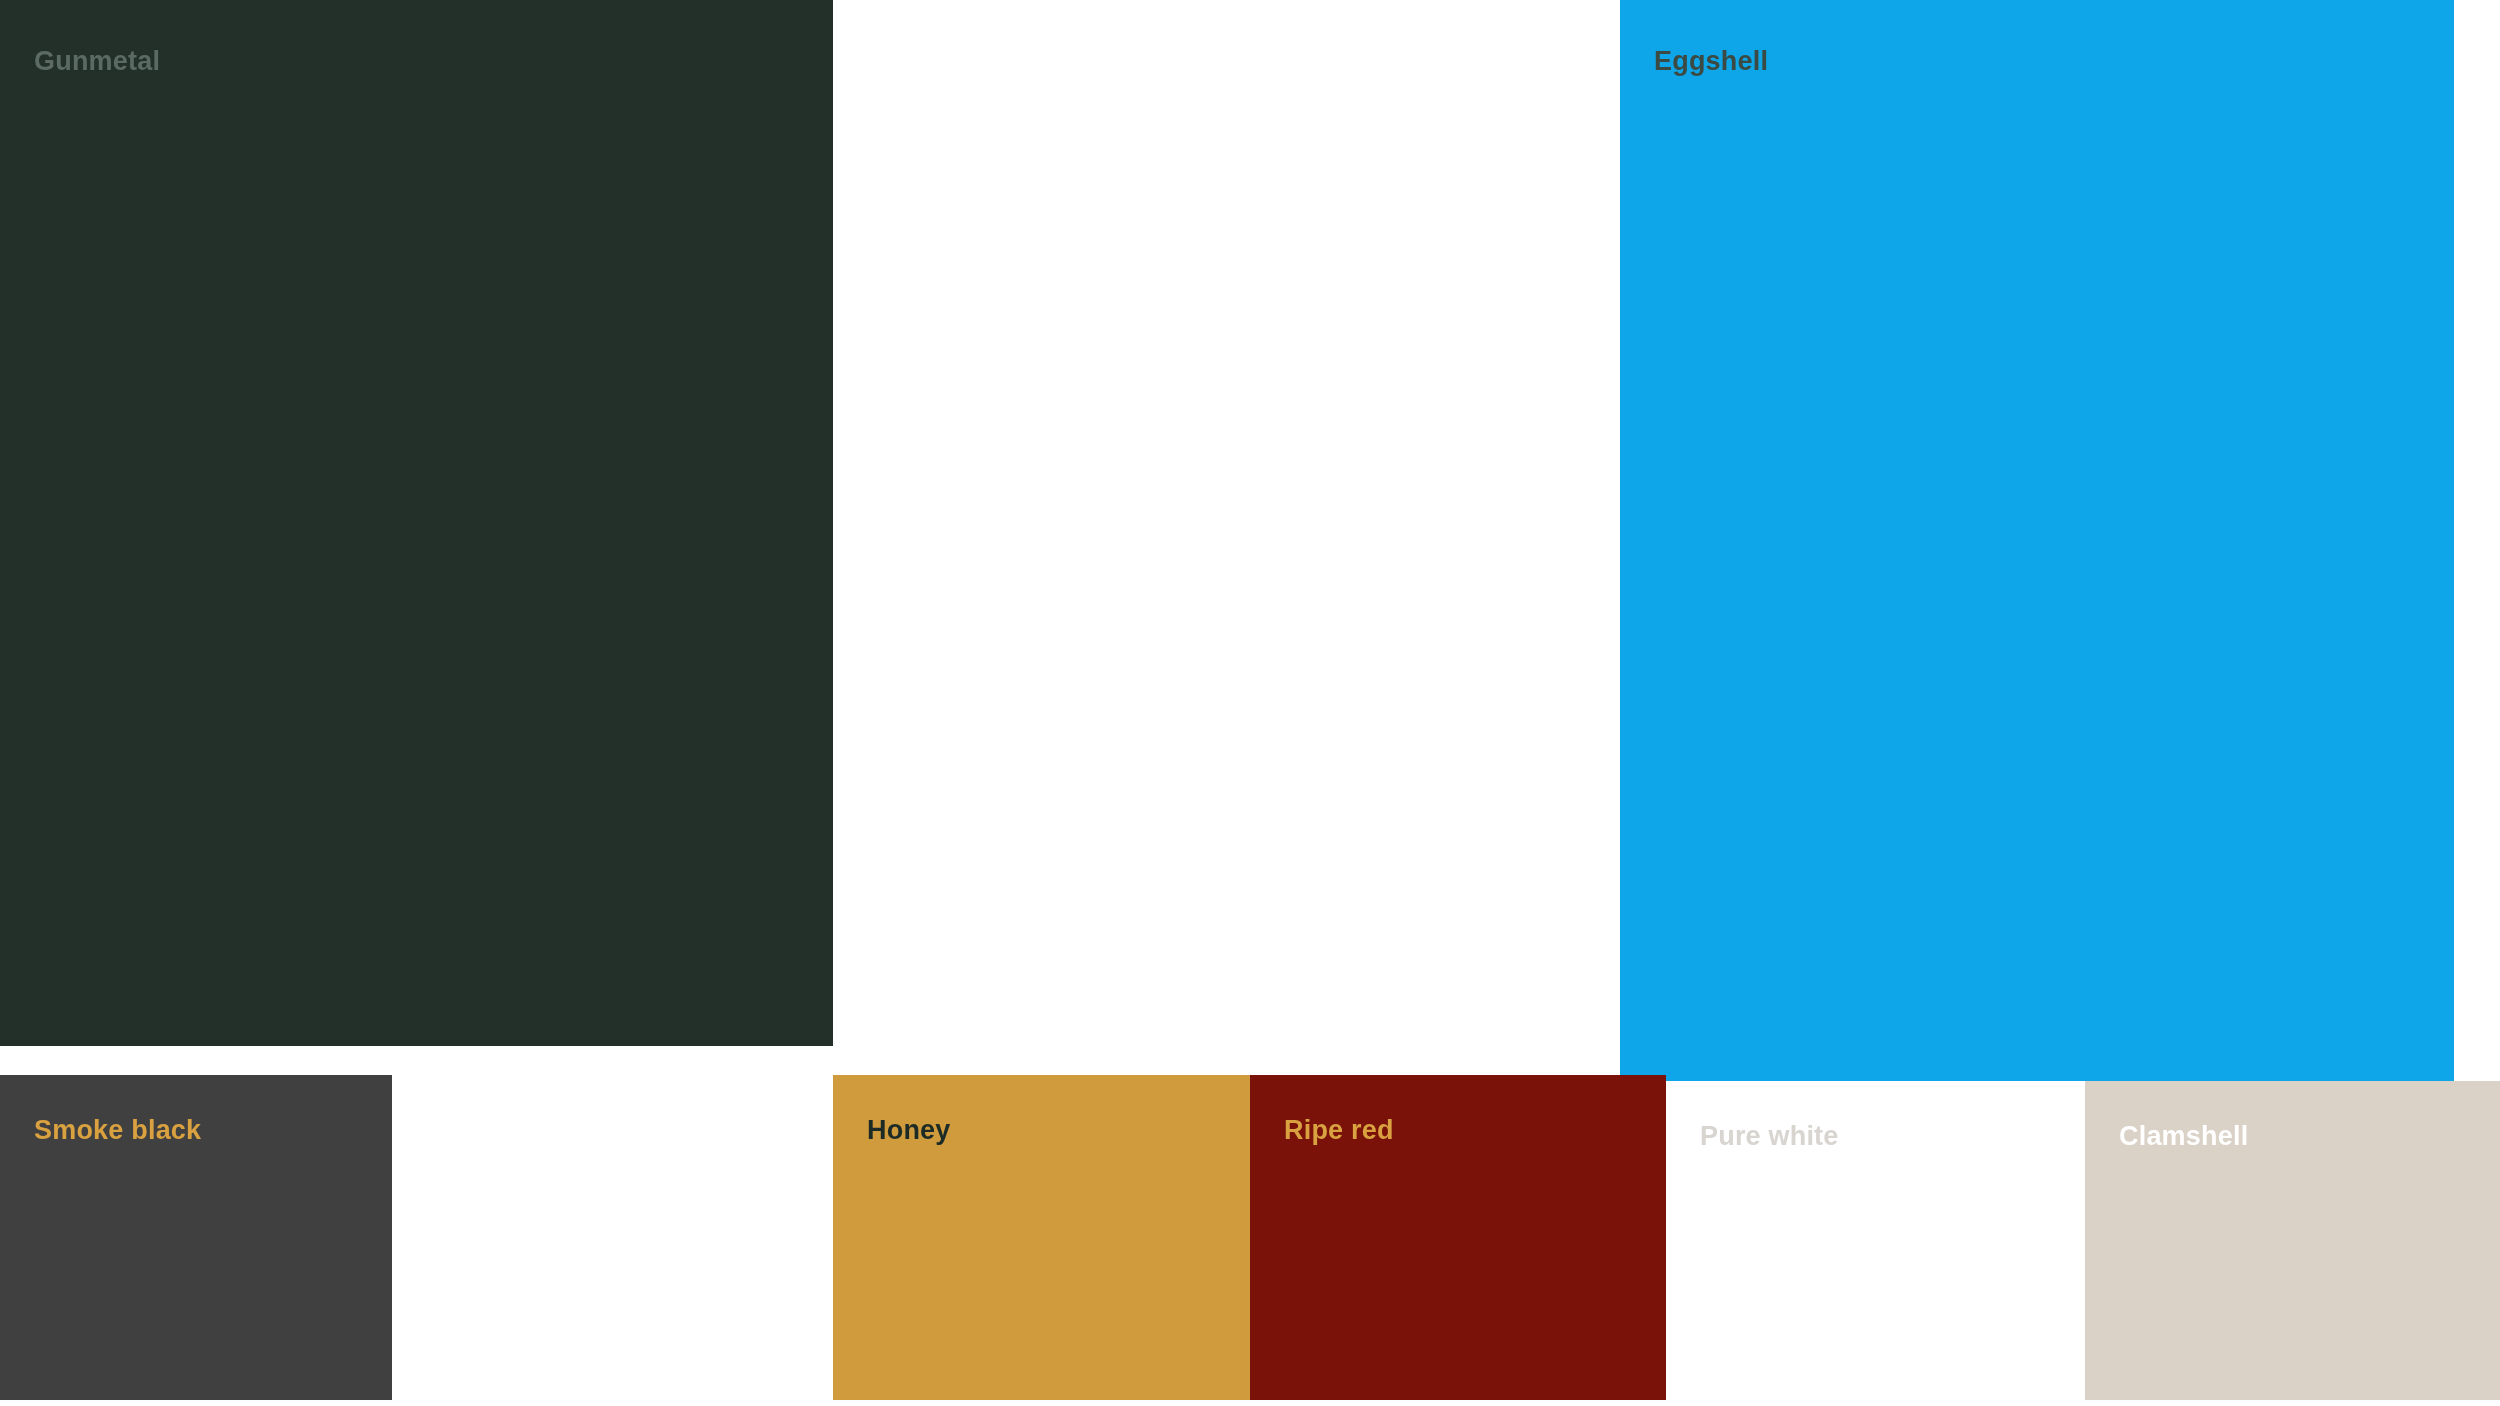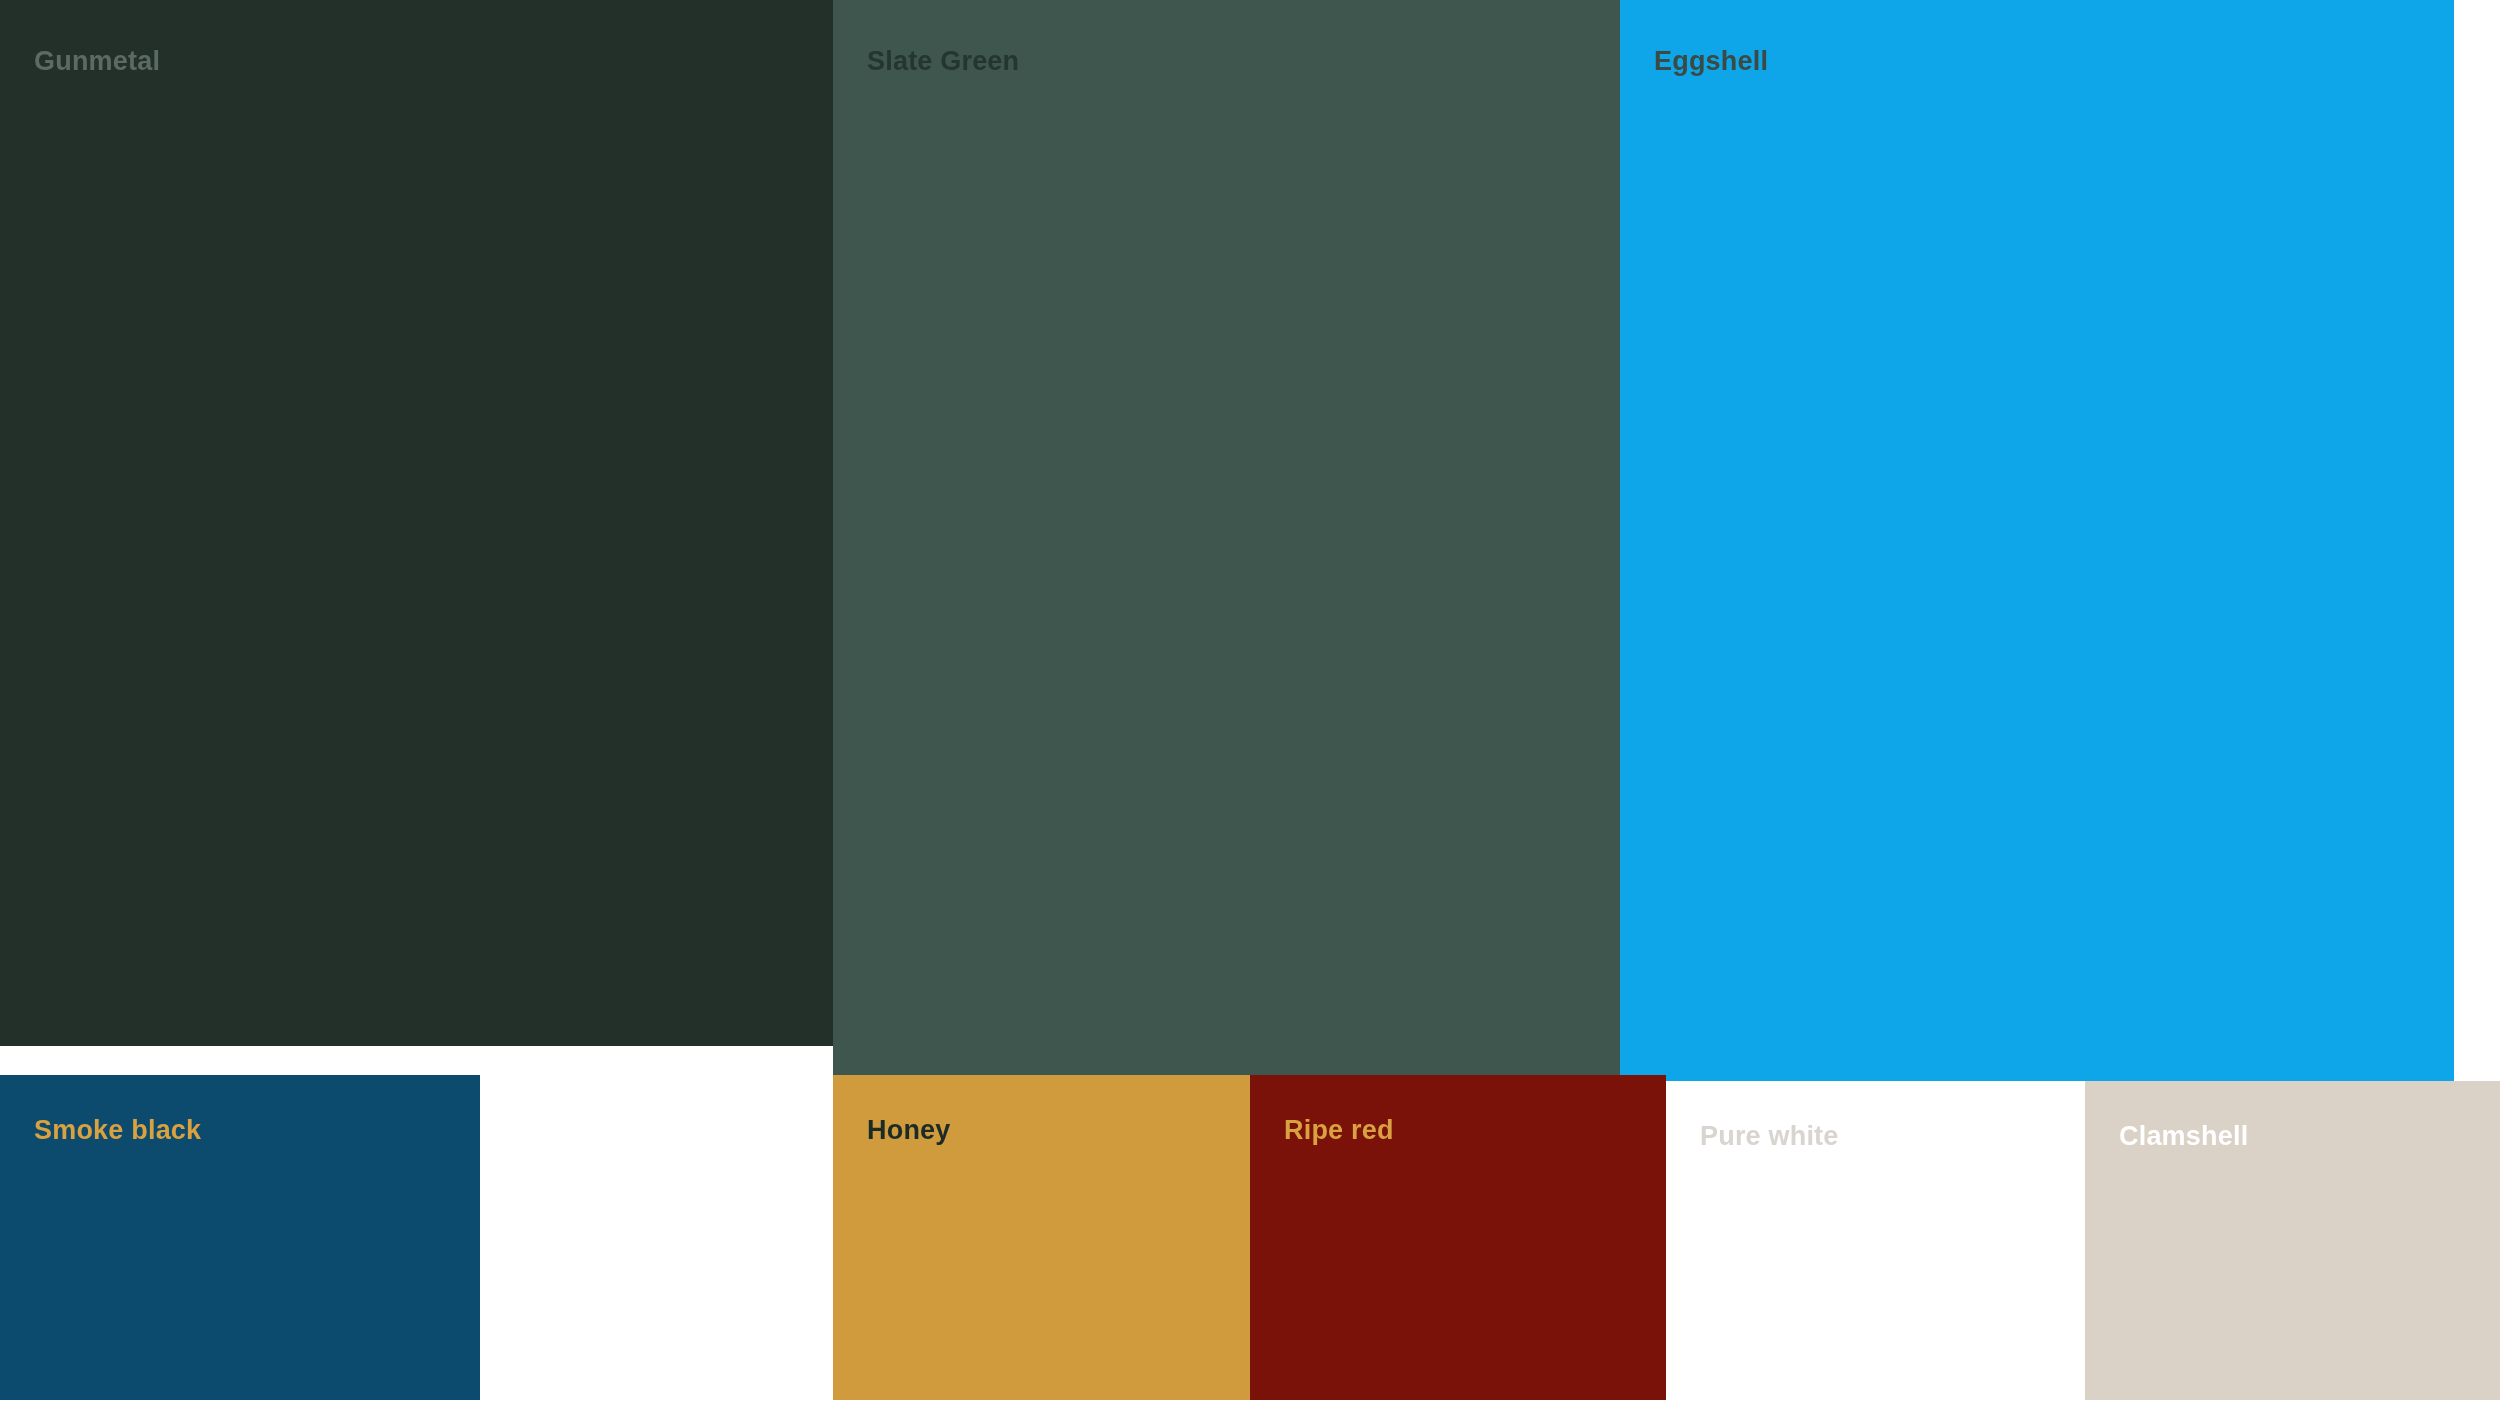--- a/index.html
+++ b/index.html
@@ -46,27 +46,24 @@
     top: 41px;
   }
 </style>
 </head>
 <body>
 
 <div id="palette-canvas" style="background: rgb(255, 255, 255); width: 2500px; height: 1406px;">
     <div class="swatch row-top" style="left: 0px; top: 0px; width: 833px; height: 1046px; background: rgb(34, 48, 41);">
       <span class="swatch-label" style="color: rgb(91, 106, 98);">Gunmetal</span>
     </div>
-    <div class="swatch row-top" style="left: 833px; top: 0px; width: 833px; height: 1075px; background: rgb(63, 86, 79);">
-      <span class="swatch-label" style="color: rgb(36, 54, 48);">Slate Green</span>
-    </div>
     <div class="swatch row-top" style="left: 1620px; top: 0px; width: 834px; height: 1081px; background: #0ea5e9;">
       <span class="swatch-label" style="color: rgb(59, 74, 66);">Eggshell</span>
     </div>
-    <div class="swatch row-bottom" style="left: 0px; top: 1075px; width: 480px; height: 325px; background: #0c4a6e;">
+    <div class="swatch row-bottom" style="left: 0px; top: 1075px; width: 392px; height: 325px; background: #404040;">
       <span class="swatch-label" style="color: rgb(217, 161, 63);">Smoke black</span>
     </div>
     <div class="swatch row-bottom" style="left: 1250px; top: 1075px; width: 416px; height: 325px; background: rgb(122, 18, 9);">
       <span class="swatch-label" style="color: rgb(217, 161, 63);">Ripe red</span>
     </div>
     <div class="swatch row-bottom" style="left: 833px; top: 1075px; width: 417px; height: 325px; background: rgb(207, 155, 60);">
       <span class="swatch-label" style="color: rgb(29, 43, 38);">Honey</span>
     </div>
     <div class="swatch row-bottom" style="left: 1666px; top: 1081px; width: 419px; height: 319px; background: rgb(255, 255, 255);">
       <span class="swatch-label" style="color: rgb(216, 212, 207);">Pure white</span>

